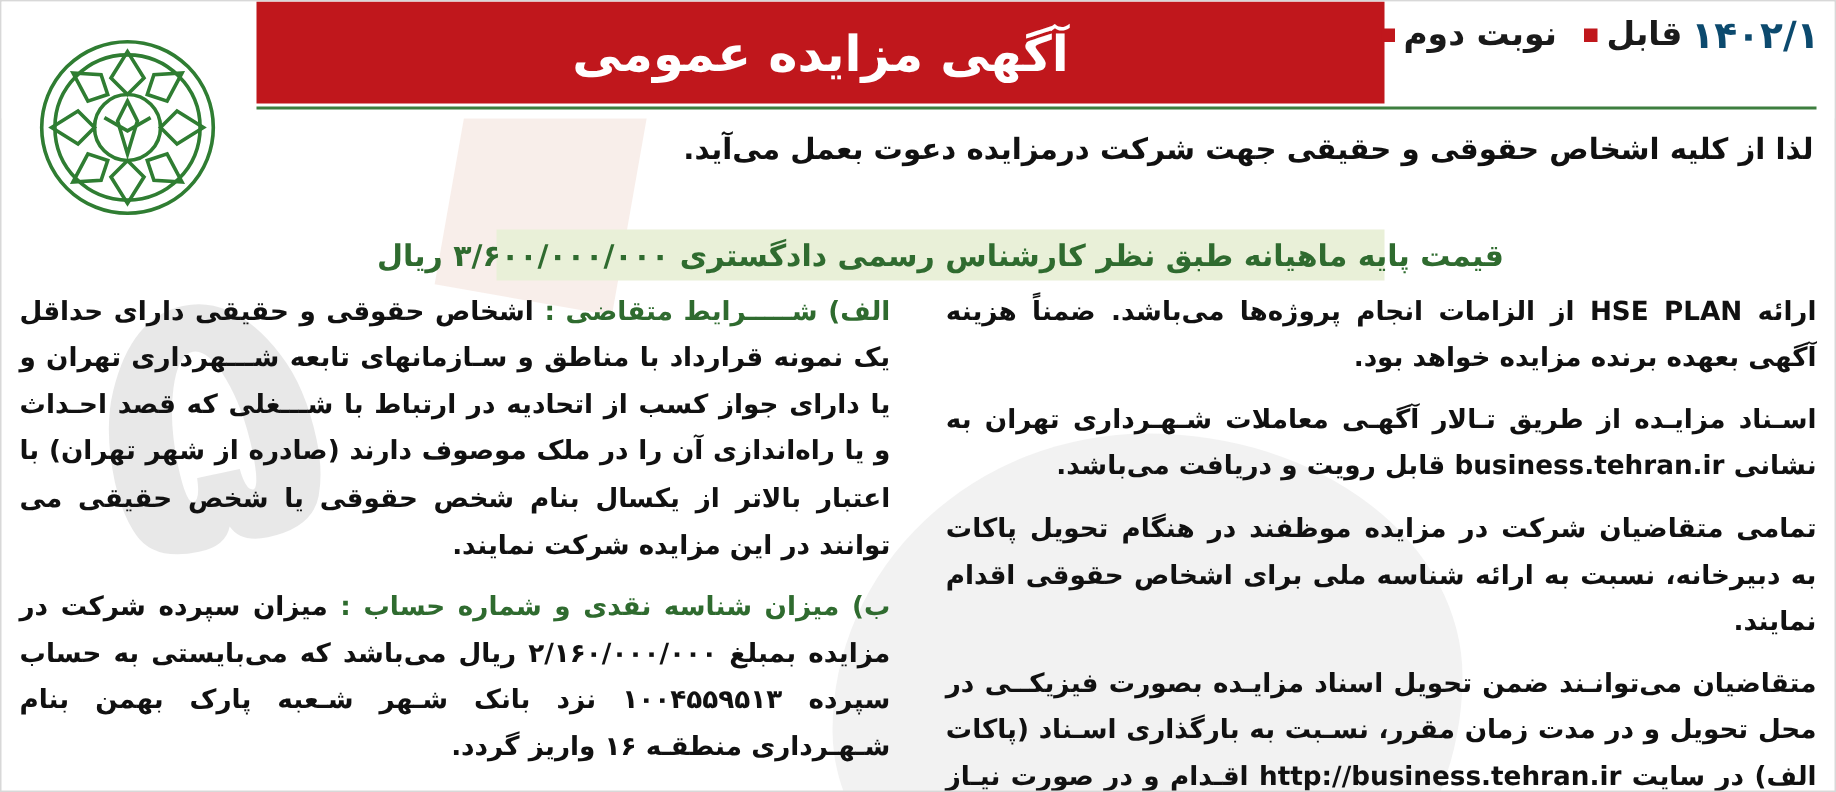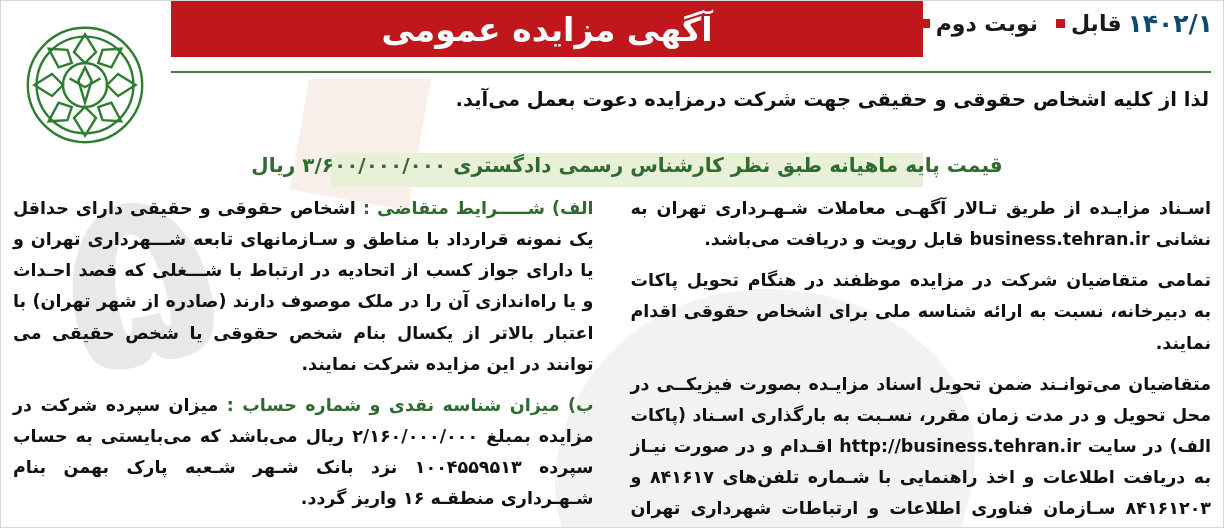--- a/index.html
+++ b/index.html
@@ -66,21 +66,21 @@
     position: relative;
     height: 78px;
     background: #ffffff;
     z-index: 10;
   }
   .header-red {
     position: absolute;
     right: 300px;
     left: 170px;
     top: 0;
-    height: 56px;
+    height: 68px;
     background: #c0171c;
     display: flex;
     align-items: center;
     justify-content: center;
   }
   .header-red .title {
     color: #ffffff;
     font-size: 33px;
     font-weight: bold;
     letter-spacing: 1px;
@@ -156,20 +156,21 @@
 
   
   .price-band {
     position: absolute;
     right: 300px;
     left: 330px;
     top: 152px;
     height: 34px;
     background: #e9f0d8;
     display: flex;
+    align-items: center;
     justify-content: center;
     z-index: 10;
   }
   .price-band .price-text {
     color: #2f6b2f;
     font-size: 20px;
     font-weight: bold;
     direction: rtl;
     white-space: nowrap;
   }
@@ -262,20 +263,21 @@
     <p>لذا از کلیه اشخاص حقوقی و حقیقی جهت شرکت درمزایده دعوت بعمل می‌آید.</p>
   </div>
 
   <div class="price-band">
     <div class="price-text">قیمت پایه ماهیانه طبق نظر کارشناس رسمی دادگستری ۳/۶۰۰/۰۰۰/۰۰۰ ریال</div>
   </div>
 
   <div class="columns">
 
     <div class="col left-col">
+      <p>ارائه HSE PLAN از الزامات انجام پروژه‌ها می‌باشد. ضمناً هزینه آگهی بعهده برنده مزایده خواهد بود.</p>
       <p>اسـناد مزایـده از طریق تـالار آگهـی معاملات شـهـرداری تهران به نشانی business.tehran.ir قابل رویت و دریافت می‌باشد.</p>
       <p>تمامی متقاضیان شرکت در مزایده موظفند در هنگام تحویل پاکات به دبیرخانه، نسبت به ارائه شناسه ملی برای اشخاص حقوقی اقدام نمایند.</p>
       <p>متقاضیان می‌توانـند ضمن تحویل اسناد مزایـده بصورت فیزیکــی در محل تحویل و در مدت زمان مقرر، نسـبت به بارگذاری اسـناد (پاکات الف) در سایت http://business.tehran.ir اقـدام و در صورت نیـاز به دریافت اطلاعات و اخذ راهنمایی با شـماره تلفن‌های ۸۴۱۶۱۷ و ۸۴۱۶۱۲۰۳ سـازمان فناوری اطلاعات و ارتباطات شهرداری تهران تماس حاصل نمایند.</p>
 
     </div>
 
     <div class="col-divider"></div>
 
     <div class="col right-col">
       <p>

